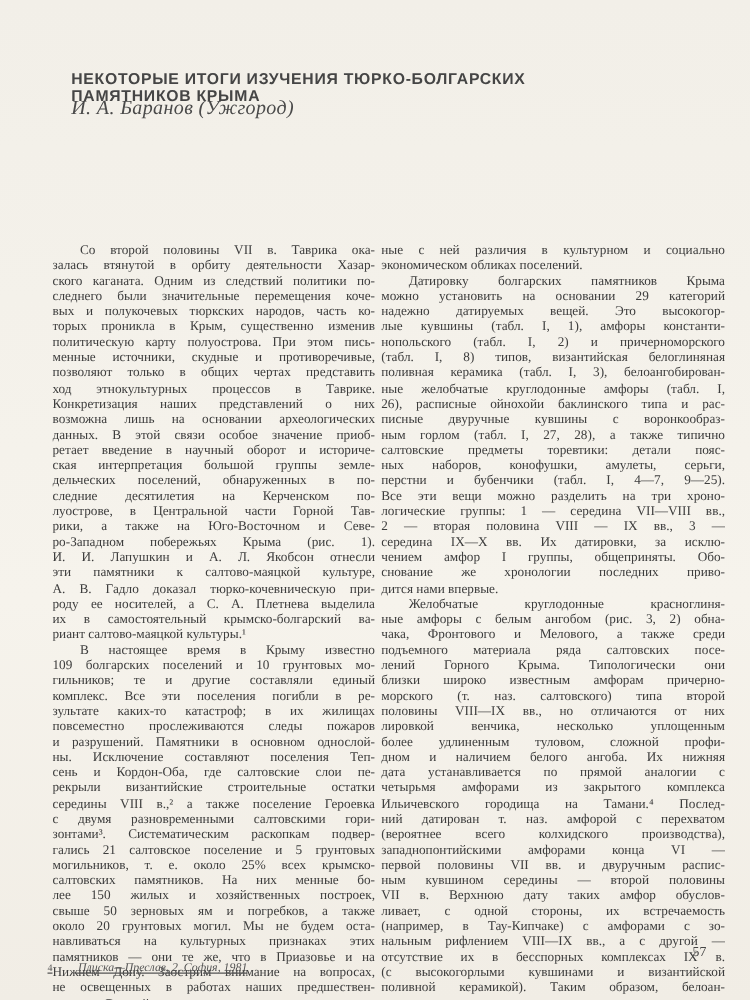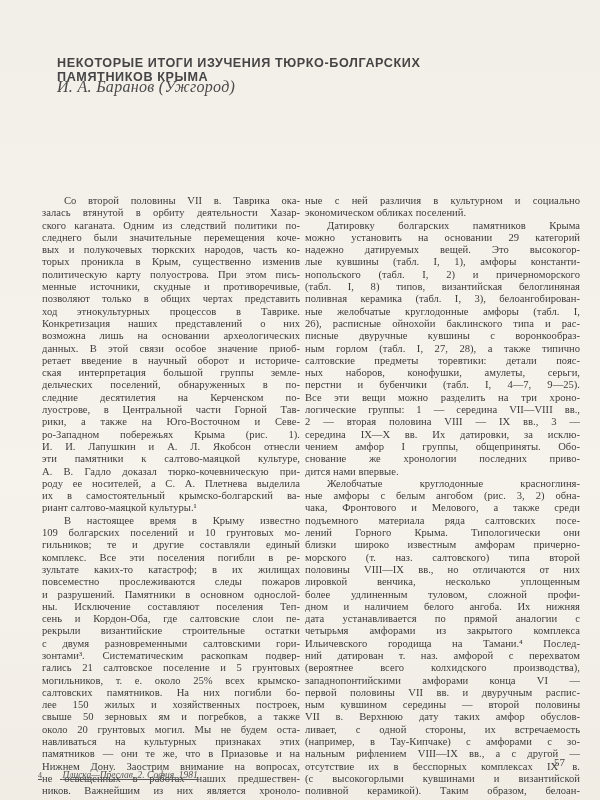--- a/index.html
+++ b/index.html
@@ -84,25 +84,26 @@
         <span class="line" style="text-indent: 22px;">В настоящее время в Крыму известно</span>
         <span class="line">109 болгарских поселений и 10 грунтовых мо-</span>
         <span class="line">гильников; те и другие составляли единый</span>
         <span class="line">комплекс. Все эти поселения погибли в ре-</span>
         <span class="line">зультате каких-то катастроф; в их жилищах</span>
         <span class="line">повсеместно прослеживаются следы пожаров</span>
         <span class="line">и разрушений. Памятники в основном однослой-</span>
         <span class="line">ны. Исключение составляют поселения Теп-</span>
         <span class="line">сень и Кордон-Оба, где салтовские слои пе-</span>
         <span class="line">рекрыли византийские строительные остатки</span>
+        <span class="line">середины VIII в.,² а также поселение Героевка</span>
         <span class="line">с двумя разновременными салтовскими гори-</span>
         <span class="line">зонтами³. Систематическим раскопкам подвер-</span>
         <span class="line">гались 21 салтовское поселение и 5 грунтовых</span>
         <span class="line">могильников, т. е. около 25% всех крымско-</span>
-        <span class="line">салтовских памятников. На них погибли бо-</span>
+        <span class="line">салтовских памятников. На них менные бо-</span>
         <span class="line">лее 150 жилых и хозяйственных построек,</span>
         <span class="line">свыше 50 зерновых ям и погребков, а также</span>
         <span class="line">около 20 грунтовых могил. Мы не будем оста-</span>
         <span class="line">навливаться на культурных признаках этих</span>
         <span class="line">памятников — они те же, что в Приазовье и на</span>
         <span class="line">Нижнем Дону. Заострим внимание на вопросах,</span>
         <span class="line">не освещенных в работах наших предшествен-</span>
         <span class="line">ников. Важнейшим из них является хроноло-</span>
       </p>
     </div>

